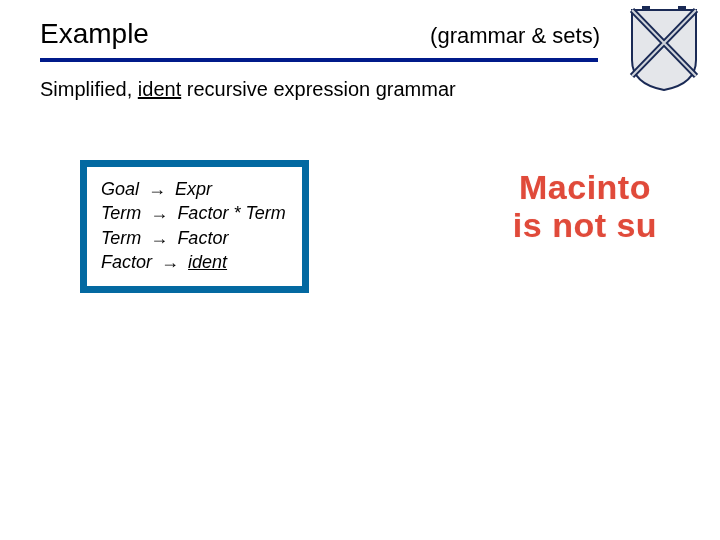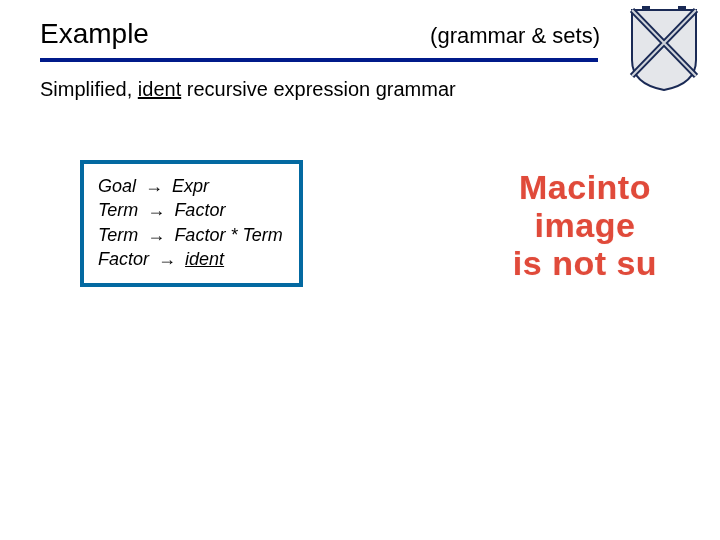--- a/index.html
+++ b/index.html
@@ -53,21 +53,21 @@
     position: absolute;
     top: 78px;
     left: 40px;
     font-size: 20px;
   }
   .u { text-decoration: underline; }
   .grammar-box {
     position: absolute;
     top: 160px;
     left: 80px;
-    border: 4px solid #0369a1;
+    border: 7px solid #0369a1;
     padding: 10px 16px 12px 14px;
     font-size: 18px;
     font-style: italic;
     line-height: 1.35;
     white-space: nowrap;
   }
   .grammar-box .arrow {
     font-style: normal;
     padding: 0 4px;
   }
@@ -121,33 +121,32 @@
 
   <div class="grammar-box">
     <div>
       <span>Goal</span>
       <span class="arrow">→</span>
       <span>Expr</span>
     </div>
     <div>
       <span>Term</span>
       <span class="arrow">→</span>
-      <span>Factor</span>
+      <span>Factor * Term</span>
     </div>
     <div>
       <span>Term</span>
       <span class="arrow">→</span>
-      <span>Factor * Term</span>
+      <span>Factor</span>
     </div>
     <div>
       <span>Factor</span>
       <span class="arrow">→</span>
       <span class="ident">ident</span>
     </div>
   </div>
 
   <div class="missing-img">
     <div>Macinto</div>
-    <div>image</div>
     <div>is not su</div>
   </div>
 
 </div>
 
 </body></html>

